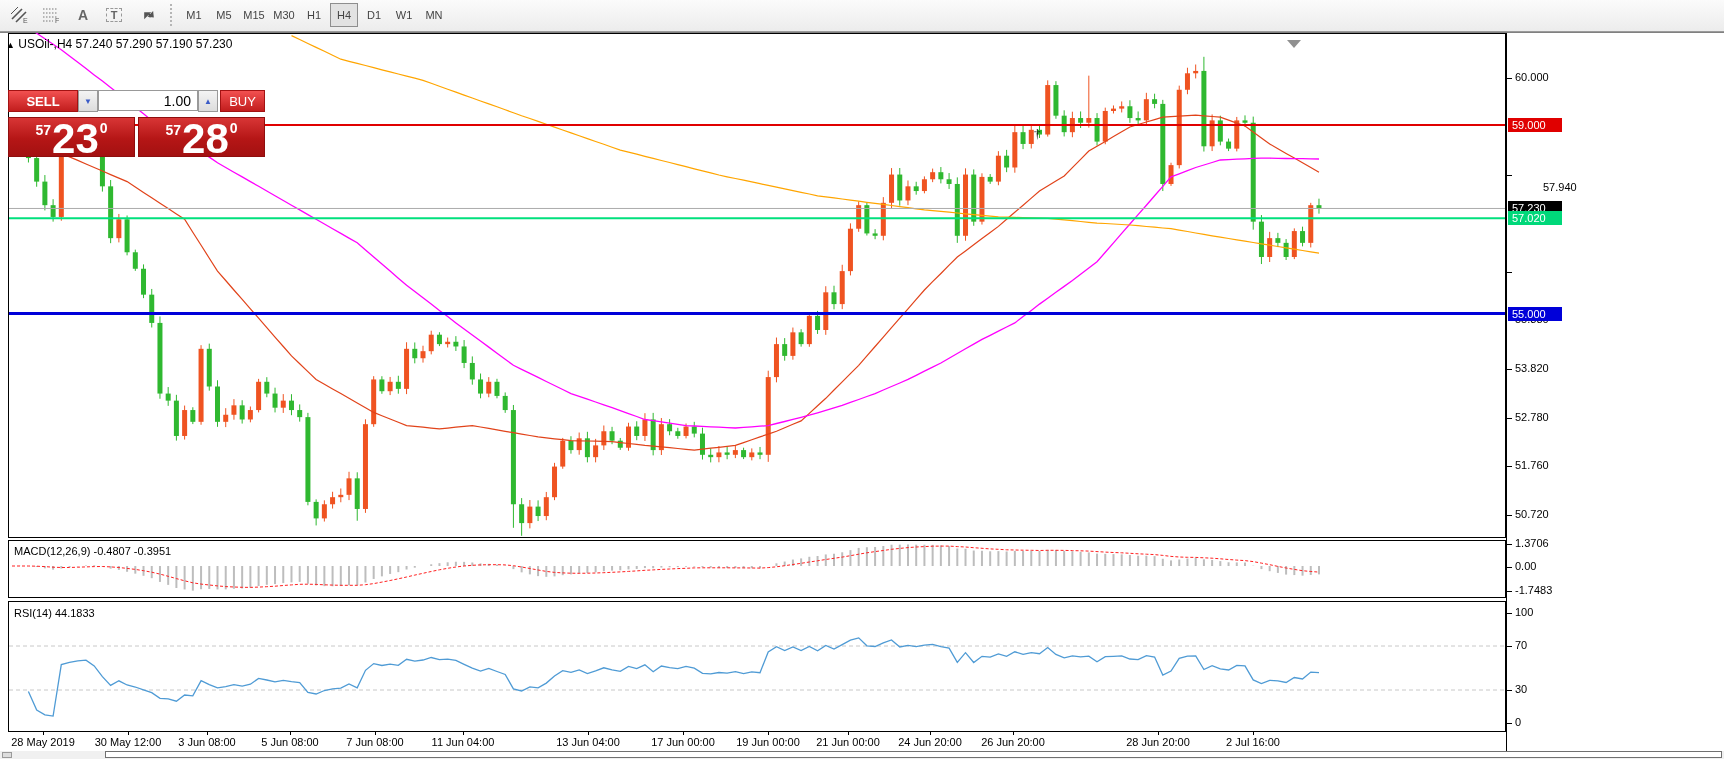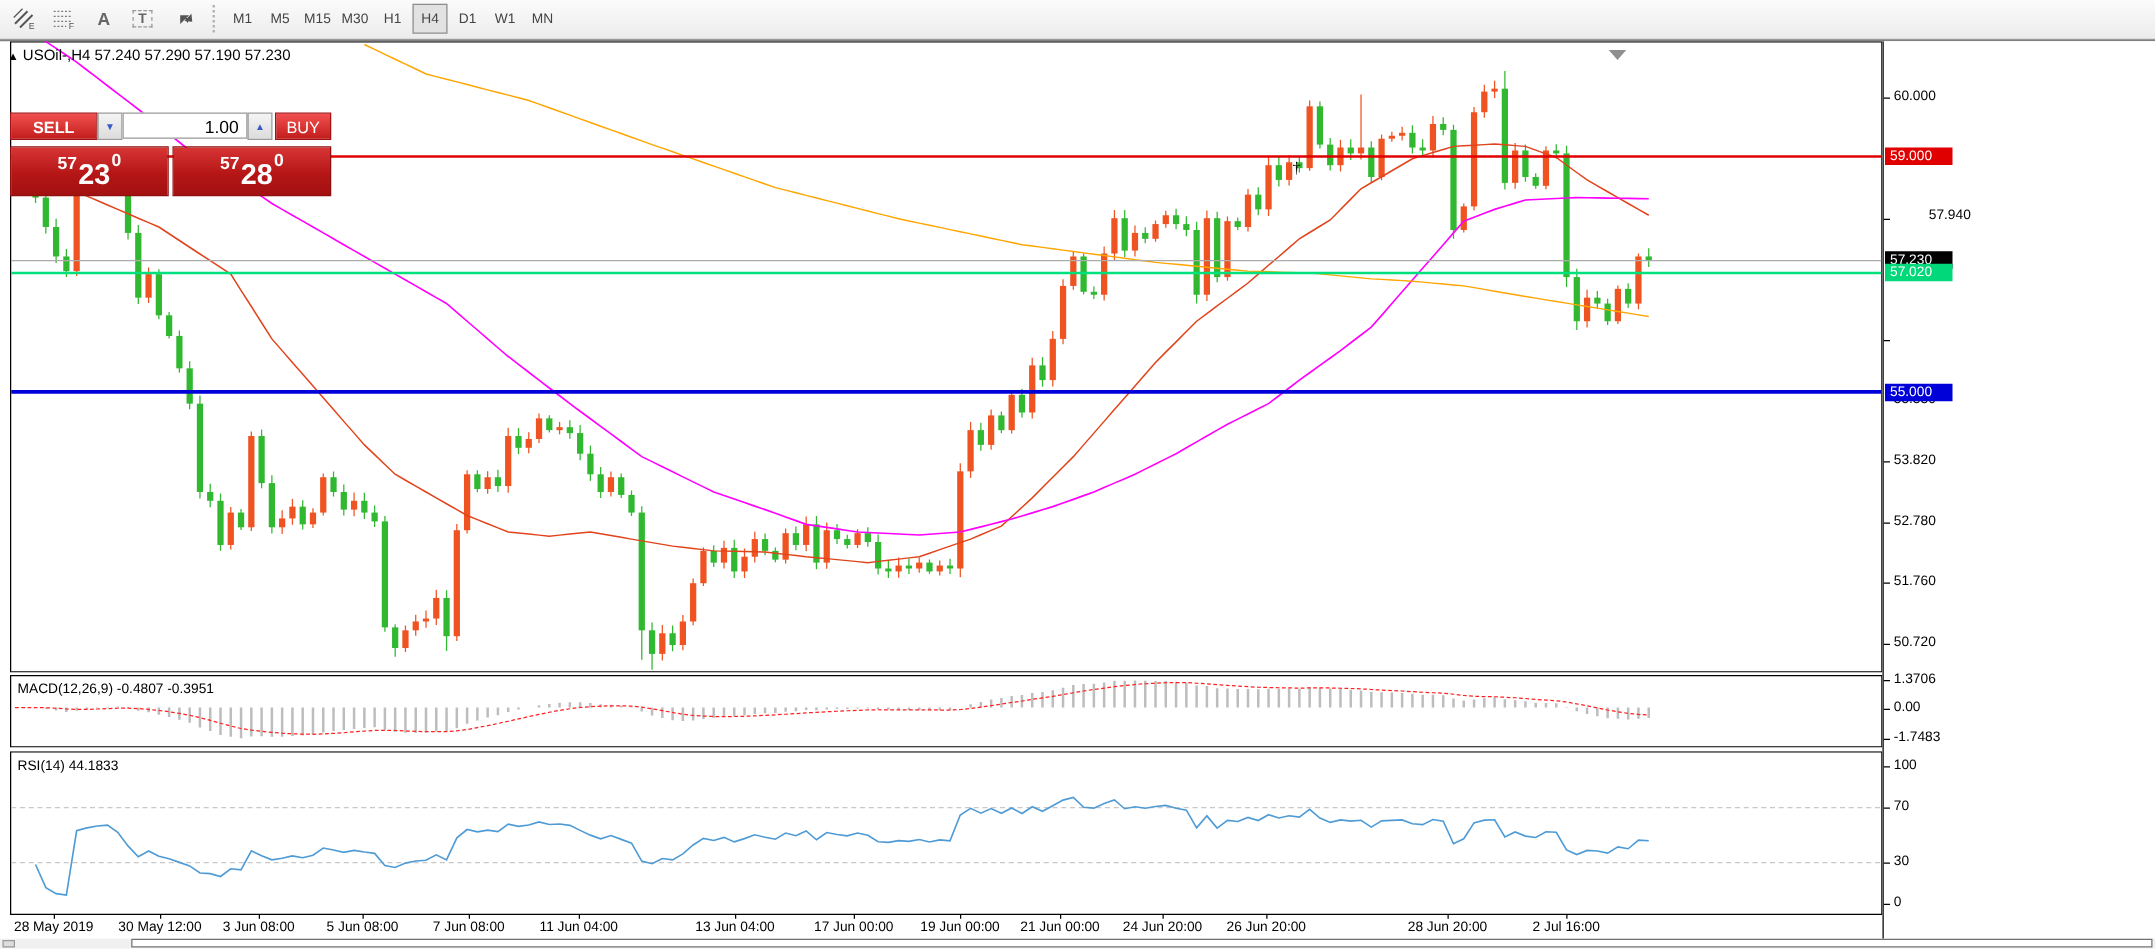--- a/index.html
+++ b/index.html
@@ -22,21 +22,21 @@
   .datetick{position:absolute;top:0;width:1px;height:3px;background:#000;}
   #timestrip{position:absolute;left:0;top:699px;width:1506px;height:20px;background:#fff;}
   
   #widget{position:absolute;left:8px;top:24px;width:257px;z-index:30;}
   #symline{position:absolute;left:6px;top:4px;font-size:12px;color:#000;white-space:nowrap;z-index:31;}
   .redbtn{position:absolute;height:22px;background:linear-gradient(#f25050,#c21d1d);border:1px solid #a31212;box-sizing:border-box;color:#fff;font-size:13px;display:flex;align-items:center;justify-content:center;}
   .spin{position:absolute;height:22px;width:20px;background:linear-gradient(#f4f4f4,#dcdcdc);border:1px solid #999;box-sizing:border-box;color:#3a5bc7;font-size:8px;display:flex;align-items:center;justify-content:center;}
   #volfield{position:absolute;left:90px;top:33px;width:100px;height:21px;border:1px solid #999;background:#fff;font-size:14px;text-align:right;padding-right:6px;box-sizing:border-box;font-family:"Liberation Sans",sans-serif;}
   .tile{position:absolute;top:60px;width:127px;height:40px;background:linear-gradient(#d83535 0%,#b51616 55%,#a31111 100%);border:1px solid #8f0e0e;box-sizing:border-box;color:#fff;display:flex;align-items:flex-end;justify-content:center;padding-bottom:2px;}
   .tile .small{font-size:14px;font-weight:bold;margin-bottom:16px;}
-  .tile .big{font-size:23px;font-weight:bold;line-height:30px;margin:0 1px;}
+  .tile .big{font-size:42px;font-weight:bold;line-height:30px;margin:0 1px;}
   .tile .sup{font-size:14px;font-weight:bold;align-self:flex-start;margin-top:2px;}
   #annotation{position:absolute;left:1012px;top:316px;font-size:38px;color:#f00;z-index:6;white-space:nowrap;}
   
   #bottombar{position:absolute;left:0;top:751px;width:1724px;height:8px;background:#f0f0f0;}
   #grip{position:absolute;left:2px;top:1px;width:10px;height:6px;background:#ddd;border:1px solid #9a9a9a;box-sizing:border-box;}
   #thumb{position:absolute;left:105px;top:0px;width:1617px;height:7px;background:#fff;border:1px solid #707070;box-sizing:border-box;}
 </style>
 </head>
 <body>
 
@@ -652,21 +652,21 @@
         <div class="datetick" style="left: 1013px;"></div>
         <div class="datelabel" style="left: 1158px;">28 Jun 20:00</div>
         <div class="datetick" style="left: 1158px;"></div>
         <div class="datelabel" style="left: 1253px;">2 Jul 16:00</div>
         <div class="datetick" style="left: 1253px;"></div>
       </div>
     <div id="axiscol">
         <div class="axtick" style="top: 45px;"></div>
         <div class="axlabel" style="top: 38px;">60.000</div>
         <div class="axtick" style="top: 142px;"></div>
-        <div class="axlabel" style="top: 133px; padding-left: 28px;">57.940</div>
+        <div class="axlabel" style="top: 148px; padding-left: 28px;">57.940</div>
         <div class="axtick" style="top: 239px;"></div>
         <div class="axlabel" style="top: 232px; margin-top: 48px;">55.880</div>
         <div class="axtick" style="top: 336px;"></div>
         <div class="axlabel" style="top: 329px;">53.820</div>
         <div class="axtick" style="top: 385px;"></div>
         <div class="axlabel" style="top: 378px;">52.780</div>
         <div class="axtick" style="top: 433px;"></div>
         <div class="axlabel" style="top: 426px;">51.760</div>
         <div class="axtick" style="top: 482px;"></div>
         <div class="axlabel" style="top: 475px;">50.720</div>

